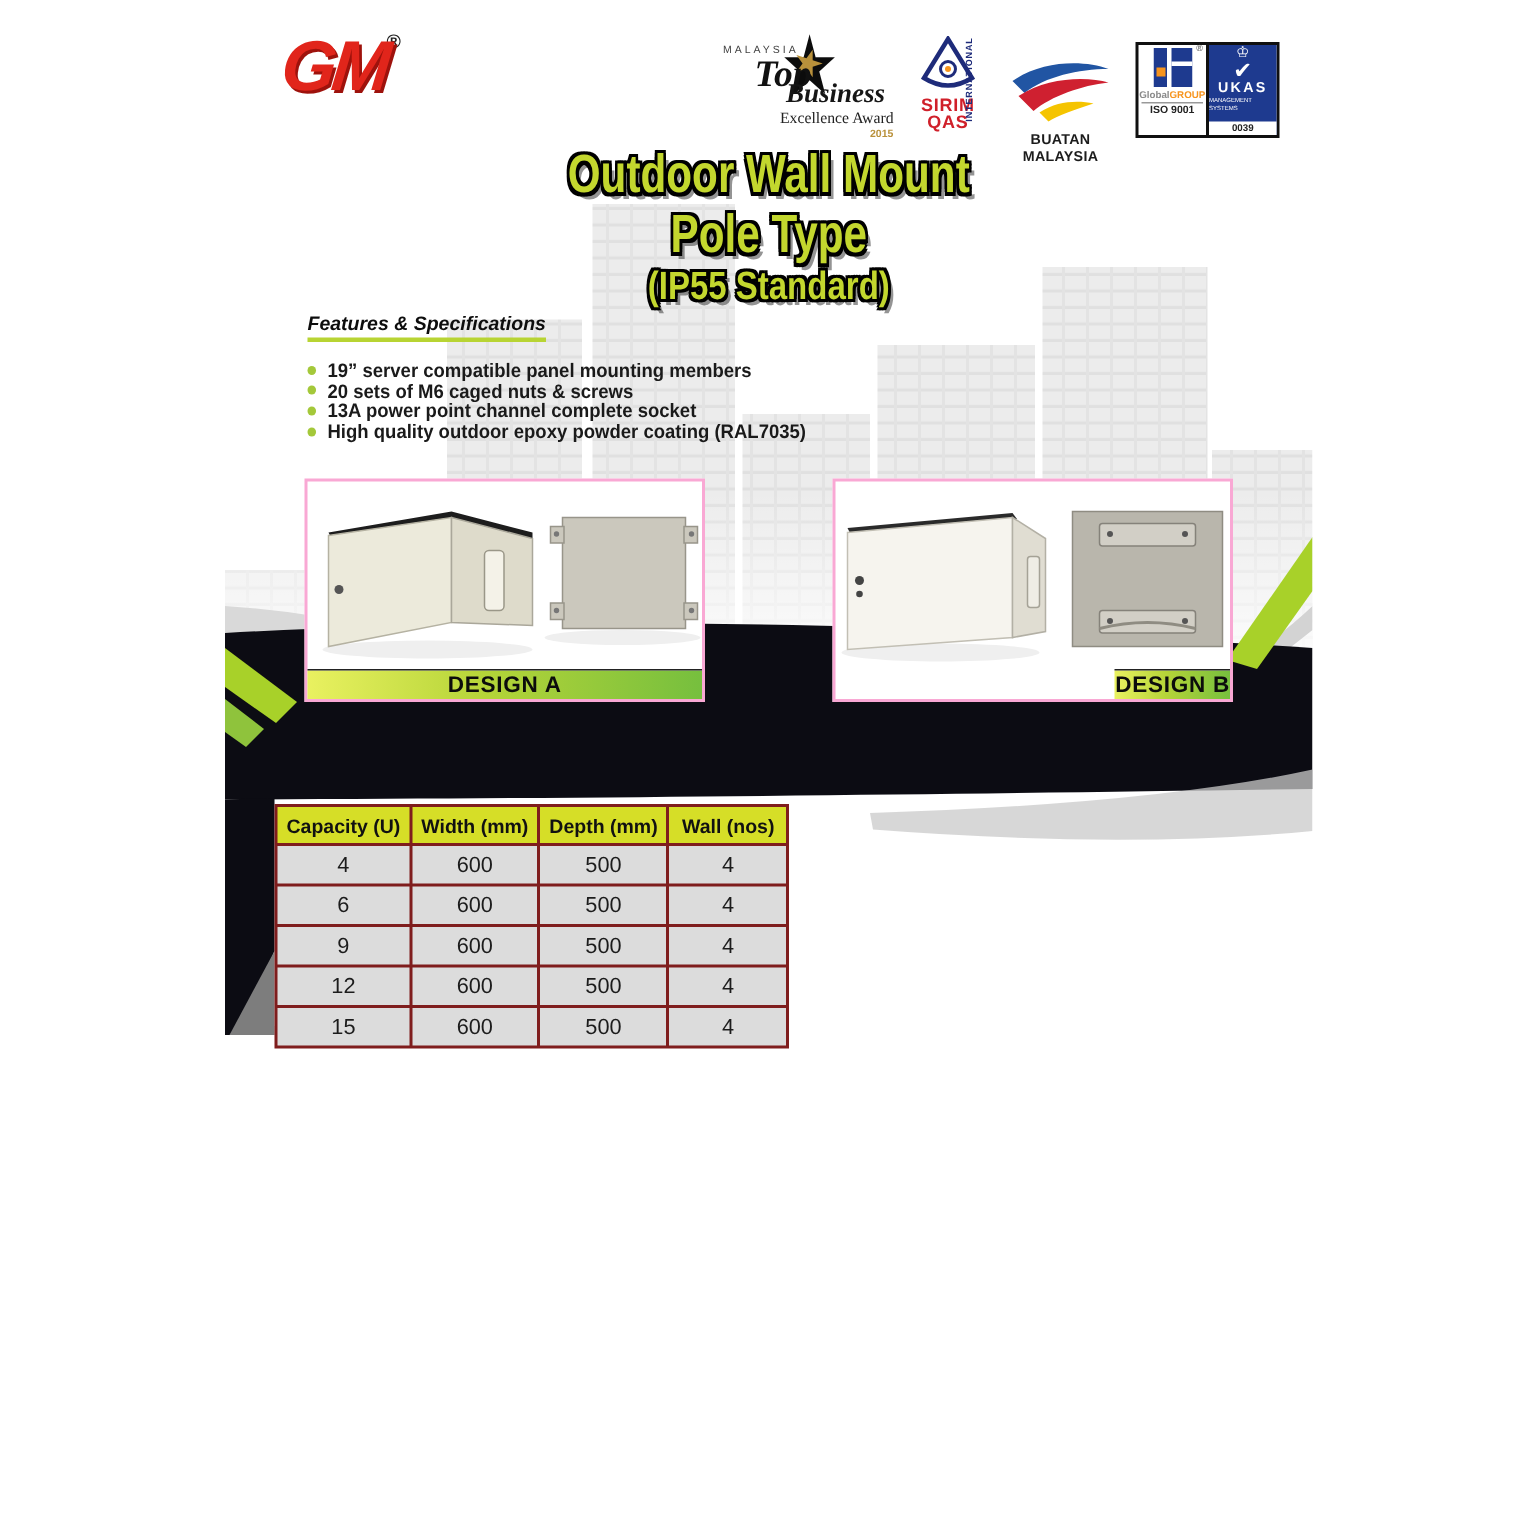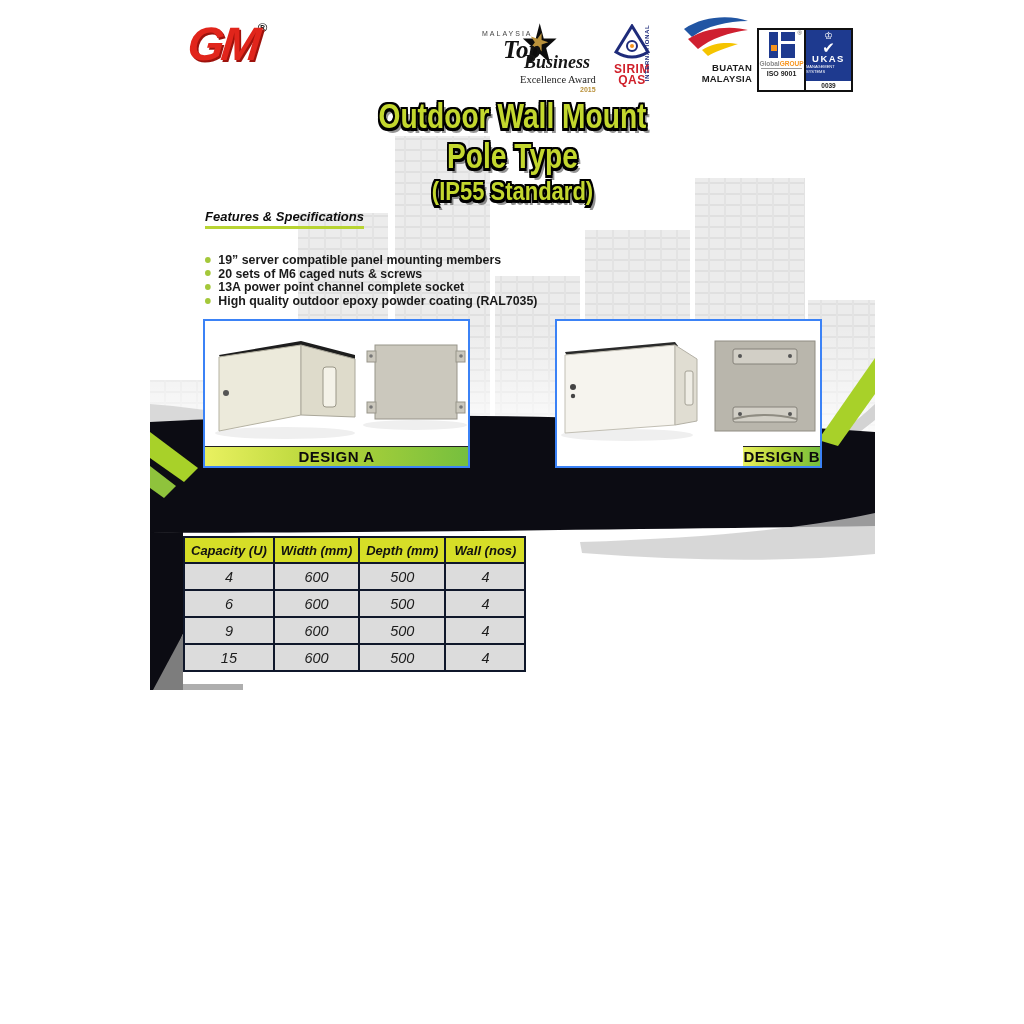--- a/index.html
+++ b/index.html
@@ -25,21 +25,21 @@
           font-style:italic;font-weight:bold;font-size:18px;color:#161616;}
   .aw-sub{position:absolute;left:52px;top:52px;font-family:"Liberation Serif",serif;
           font-size:10.5px;color:#222;}
   .aw-year{position:absolute;left:112px;top:64px;font-size:7px;font-weight:bold;color:#b9913b;}
 
   .sirim{left:455px;top:16px;width:54px;height:72px;text-align:center;}
   .sirim-name{font-size:12px;font-weight:bold;color:#d0202a;line-height:11px;letter-spacing:.5px;}
   .sirim-vert{position:absolute;right:-16px;top:26px;font-size:6px;color:#1e2b7a;
               transform:rotate(-90deg);letter-spacing:.6px;font-weight:bold;}
 
-  .buatan{left:512px;top:5px;width:90px;height:66px;text-align:right;}
+  .buatan{left:512px;top:30px;width:90px;height:66px;text-align:center;}
   .buatan-label{font-size:9.5px;font-weight:bold;color:#1c1c1c;margin-top:1px;letter-spacing:.2px;}
 
   .certs{left:607px;top:20px;width:96px;height:64px;border:2px solid #101010;background:#fff;
          display:flex;box-sizing:border-box;}
   .gg{flex:1;border-right:2px solid #101010;display:flex;flex-direction:column;align-items:center;
       padding-top:2px;position:relative;}
   .gg-reg{position:absolute;right:2px;top:0;font-size:6px;color:#555;}
   .gg-brand{font-size:6.5px;font-weight:bold;margin-top:2px;}
   .gg-global{color:#8a8a8a;}
   .gg-group{color:#f7941d;}
@@ -58,42 +58,42 @@
   .t-line{font-weight:bold;color:#c3d72e;letter-spacing:0;
           text-shadow:-2px 0 #000,2px 0 #000,0 -2px #000,0 2px #000,
                       -2px -2px #000,2px -2px #000,-2px 2px #000,2px 2px #000,4px 4px 0 rgba(60,60,60,.55);}
   .t1,.t2{font-size:32px;transform:scale(.88,1.12);line-height:40px;}
   .t3{font-size:25px;transform:scale(.88,1.05);line-height:30px;}
 
   
   .features{left:55px;top:199px;width:400px;}
   .f-head{font-size:13px;font-weight:bold;font-style:italic;color:#0d0d0d;display:inline-block;
           padding-bottom:2px;border-bottom:3px solid #b8d433;}
-  .f-list{margin-top:24px;text-align:center;}
+  .f-list{margin-top:12px;text-align:center;}
   .f-item{display:flex;align-items:center;font-size:13px;font-weight:bold;color:#1a1a1a;
           line-height:13.6px;transform:scaleX(.95);transform-origin:left;}
   .f-dot{width:6px;height:6px;border-radius:50%;background:#a4c83a;margin-right:8px;flex:none;}
 
   
-  .design-box{width:267px;height:149px;background:#fff;border:2px solid #3b82f6;
+  .design-box{width:267px;height:149px;background:#fff;border:2px solid #f9a8d4;
               box-sizing:border-box;display:flex;flex-direction:column;}
   .box-a{left:53px;top:311px;}
   .box-b{left:405px;top:311px;align-items:flex-end;}
   .photo{flex:1;overflow:hidden;}
   .design-bar{height:19px;border-top:1px solid #222;background:linear-gradient(90deg,#e9f160,#b5d438 45%,#76bf3e);
               display:flex;align-items:center;justify-content:center;
               font-size:15px;font-weight:bold;color:#0c0c0c;letter-spacing:.5px;}
 
   
   .section-head{left:78px;top:485px;font-size:22px;font-weight:bold;font-style:italic;
                 color:#f5d216;text-shadow:1.5px 1.5px 1px #000;letter-spacing:.5px;white-space:pre;}
 
   
   .spec-table{left:33px;top:528px;}
-  table.spec{border-collapse:separate;border-spacing:2px;background:#0f172a;font-style:italic;}
+  table.spec{border-collapse:separate;border-spacing:2px;background:#7f1d1d;}
   table.spec th{background:#d6de27;color:#111;font-size:13px;font-weight:bold;
                 padding:0 6px;height:24px;white-space:nowrap;}
   table.spec td{background:#dcdcdc;color:#1c1c1c;font-size:14.5px;text-align:center;
                 height:23px;min-width:76px;}
 </style>
 </head>
 <body>
 
 <div class="canvas">
   <div class="flyer">
@@ -293,20 +293,26 @@
             <td>500</td>
             <td>4</td>
           </tr>
           <tr>
             <td>9</td>
             <td>600</td>
             <td>500</td>
             <td>4</td>
           </tr>
           <tr>
+            <td>12</td>
+            <td>600</td>
+            <td>500</td>
+            <td>4</td>
+          </tr>
+          <tr>
             <td>15</td>
             <td>600</td>
             <td>500</td>
             <td>4</td>
           </tr>
         </tbody>
       </table>
     </div>
 
   </div>

